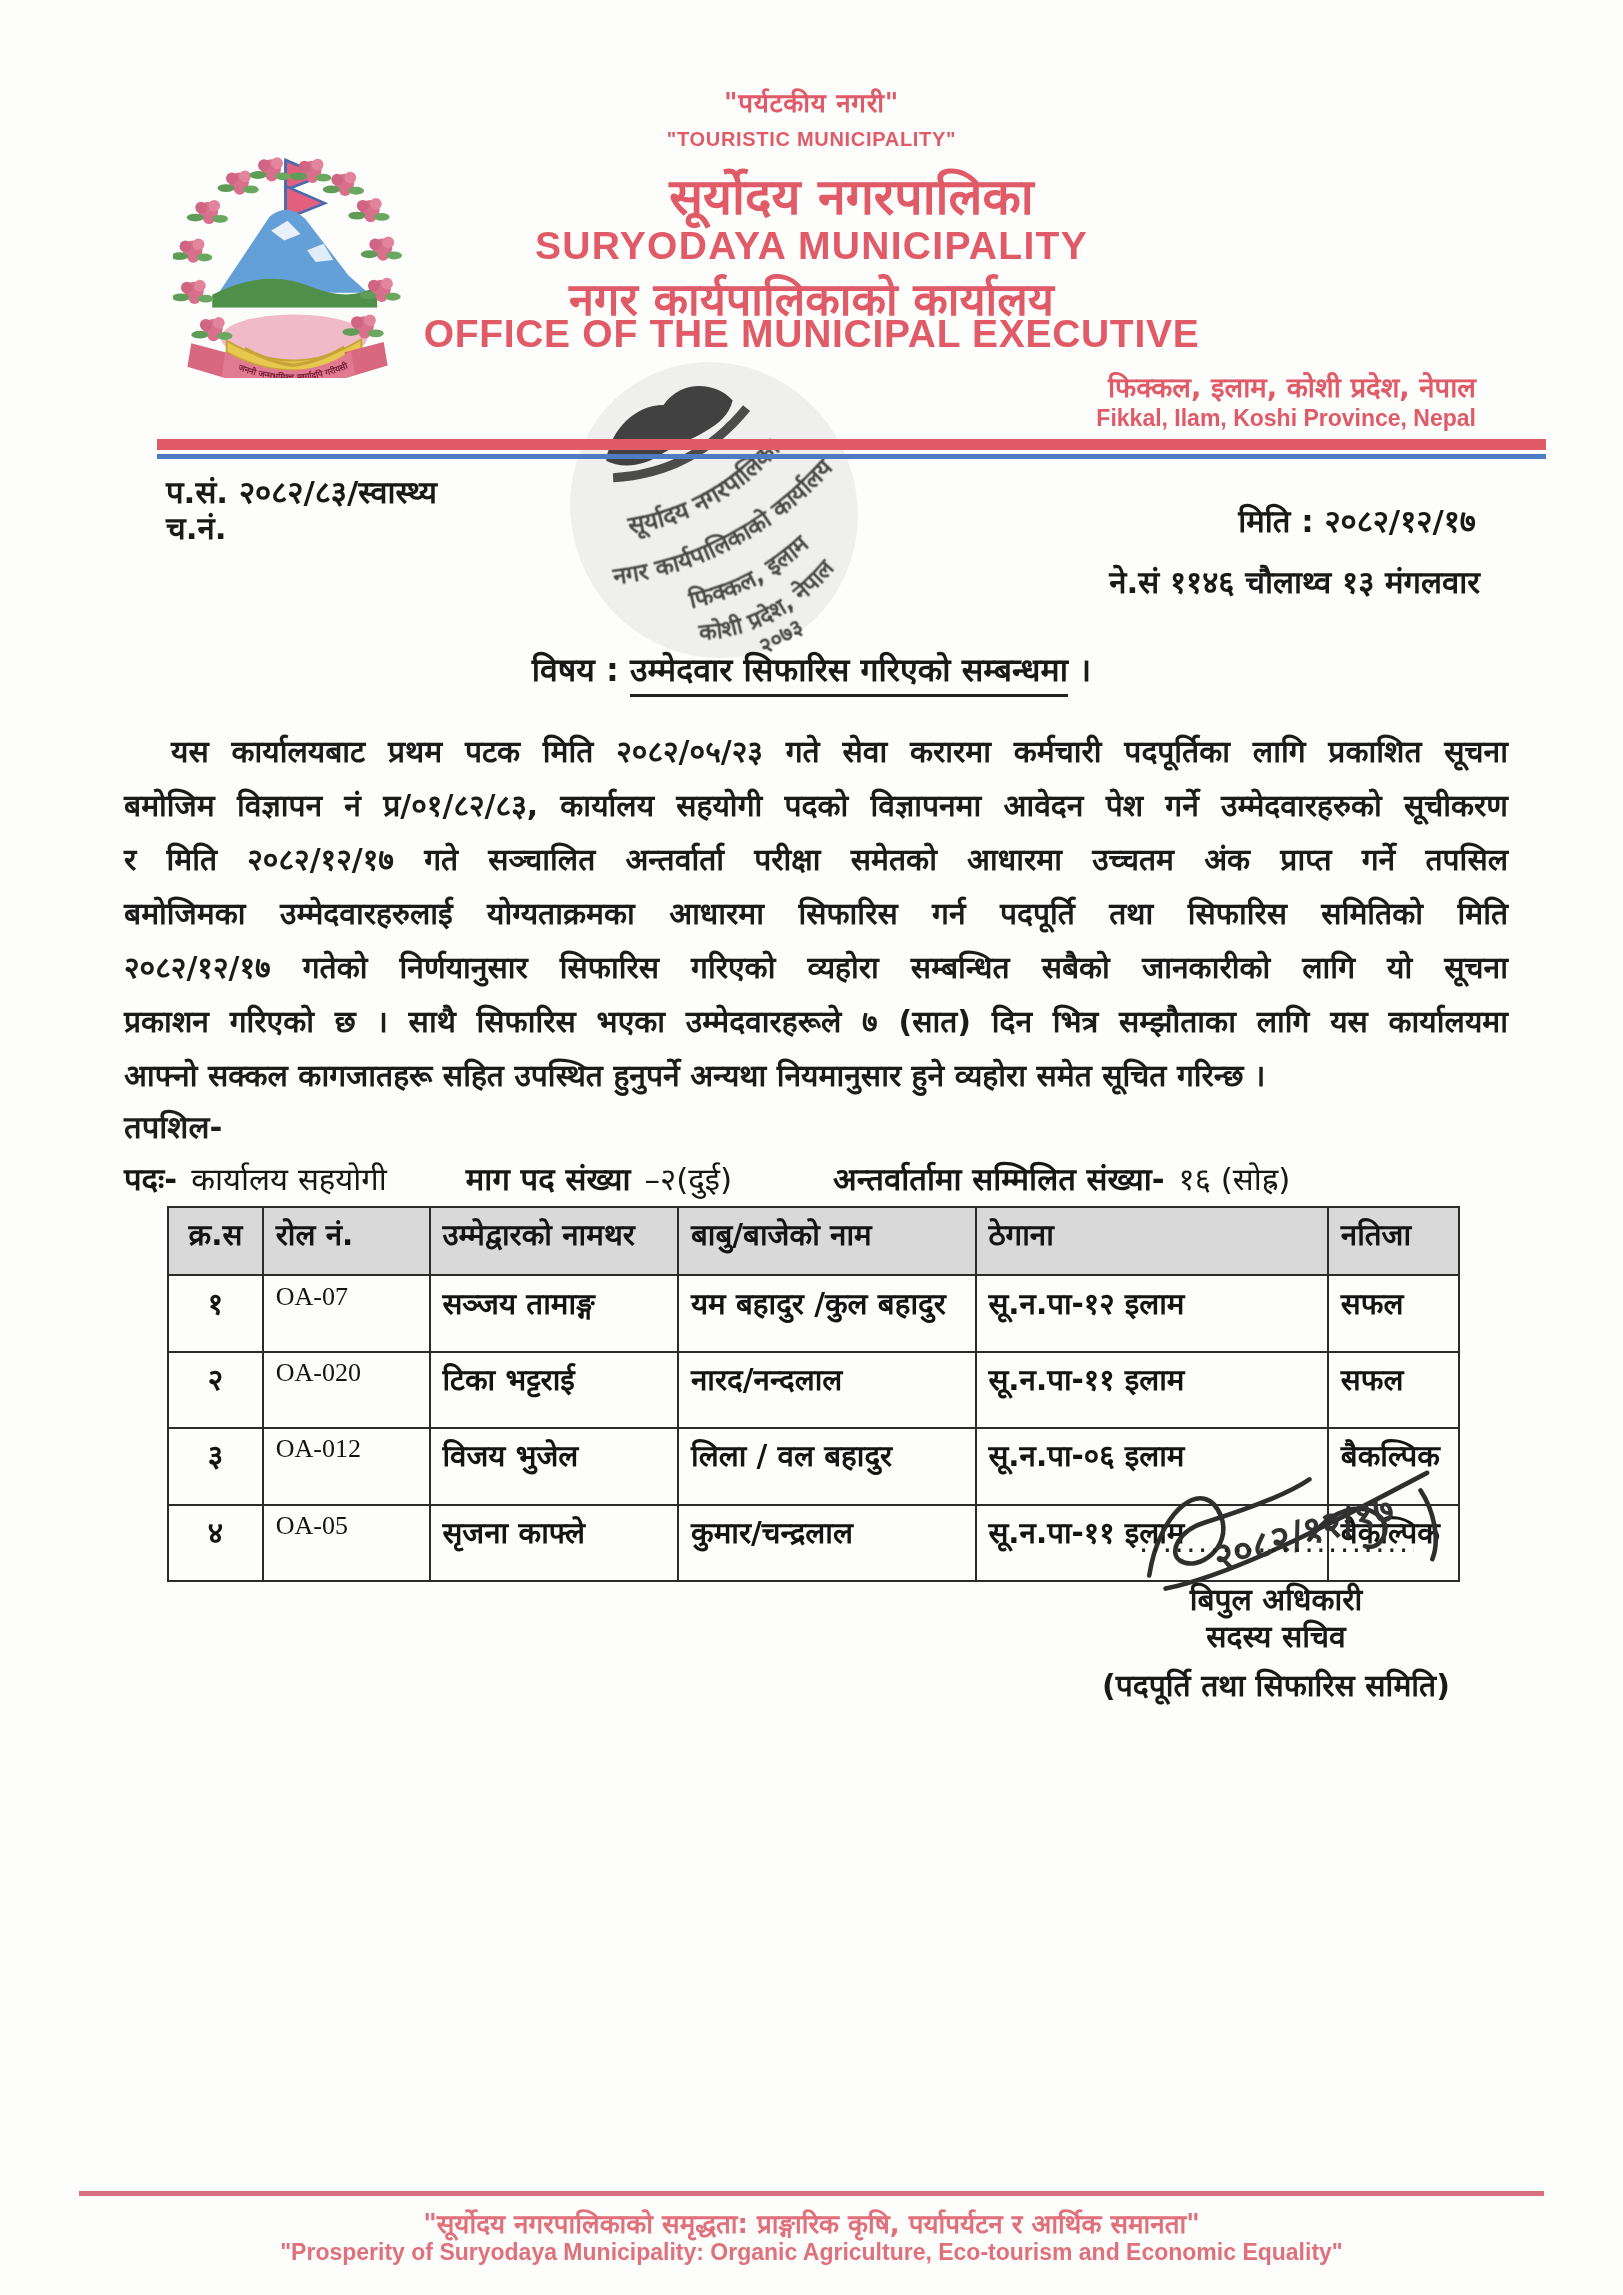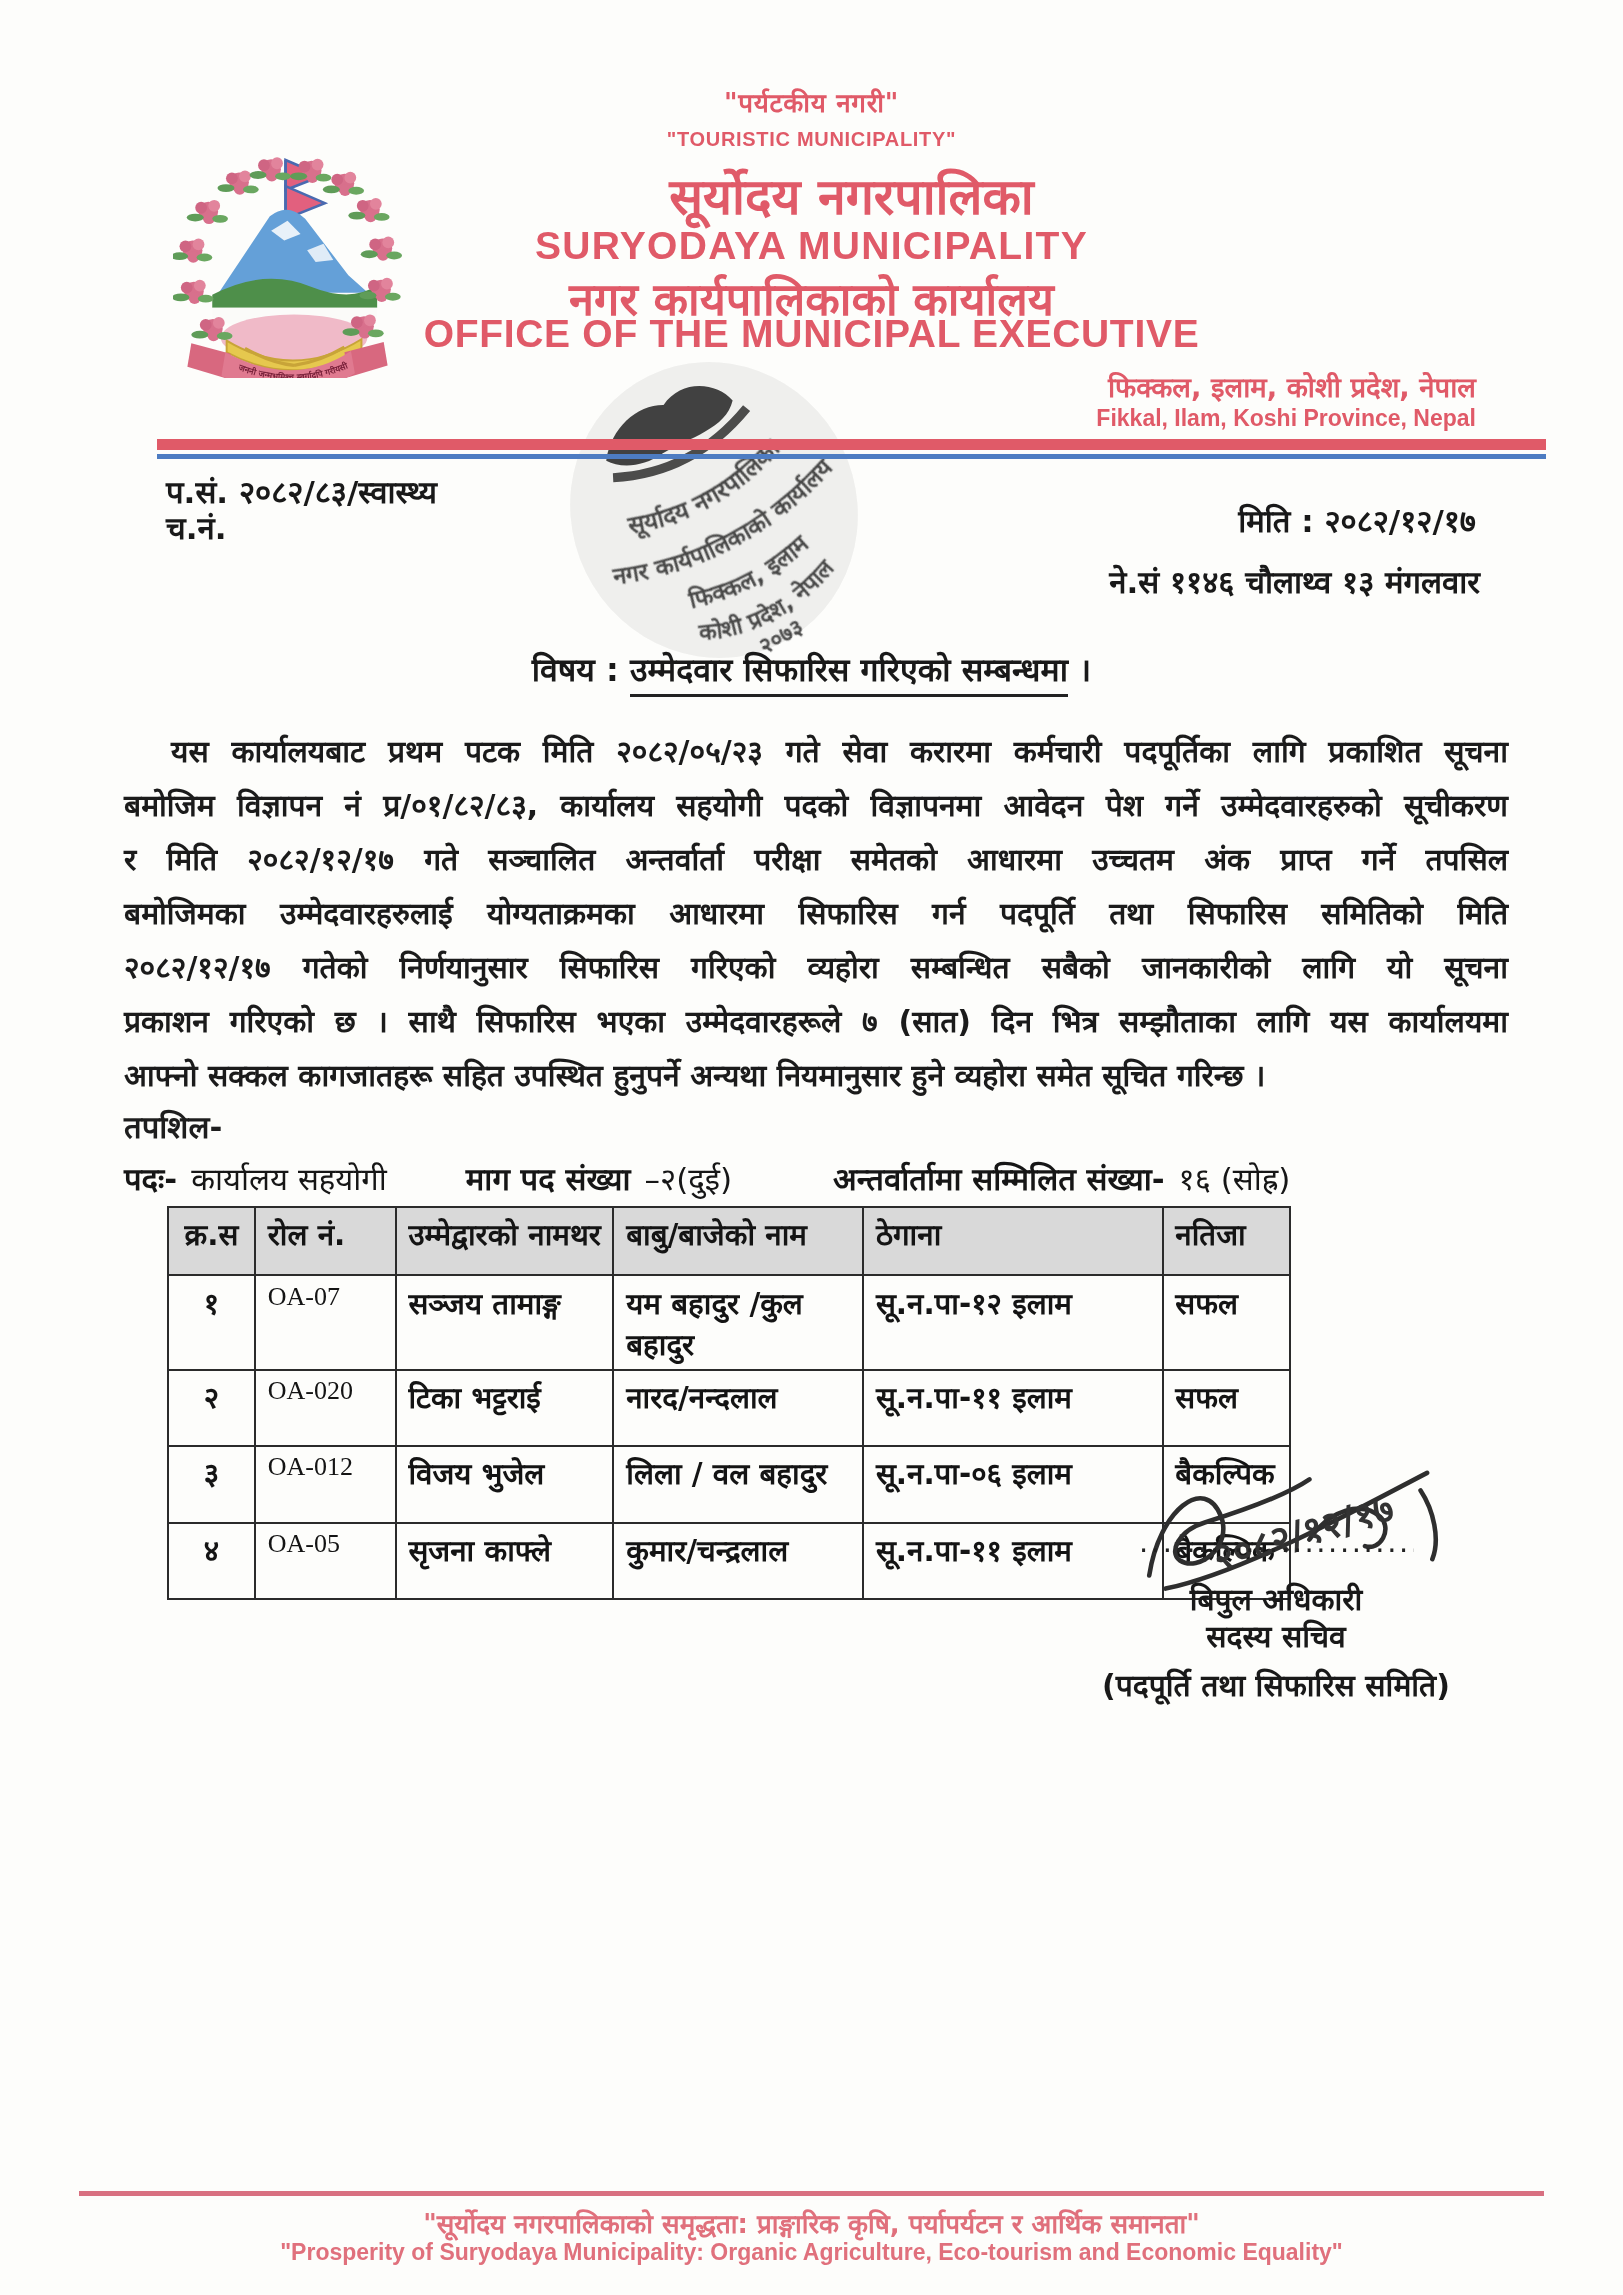--- a/index.html
+++ b/index.html
@@ -41,21 +41,21 @@
   .body-line.first{padding-left:47px;}
   .body-line.last{text-align-last:left;}
   .tapasil{position:absolute;left:124px;top:1105px;font-size:31px;font-weight:700;}
   
   .post-line{position:absolute;left:124px;top:1157px;font-size:31px;color:#161616;white-space:nowrap;}
   .post-line .lb{font-weight:800;}
   .post-line .g1{margin-left:14px;}
   .post-line .g2{margin-left:79px;}
   .post-line .g3{margin-left:101px;}
   
-  table.rec{position:absolute;left:167px;top:1206px;width:1124px;border-collapse:collapse;
+  table.rec{position:absolute;left:167px;top:1206px;width:1293px;border-collapse:collapse;
     font-size:29.5px;color:#141414;}
   table.rec th,table.rec td{border:2px solid #2b2b2b;padding:5.2px 3.9px 5.2px 11.8px;
     vertical-align:top;text-align:left;font-weight:600;}
   table.rec th{background:#d9d9d9;height:56px;font-weight:700;}
   table.rec td{height:64px;}
   table.rec .cnum{text-align:center;padding-left:3.9px;}
   table.rec .latin{font-family:"Liberation Serif",serif;font-weight:400;font-size:26px;}
   
   .sig-art{position:absolute;left:1113px;top:1448px;width:419px;height:170px;}
   .sig-dots{position:absolute;left:1139px;top:1525px;width:275px;font-size:29px;letter-spacing:2.6px;

